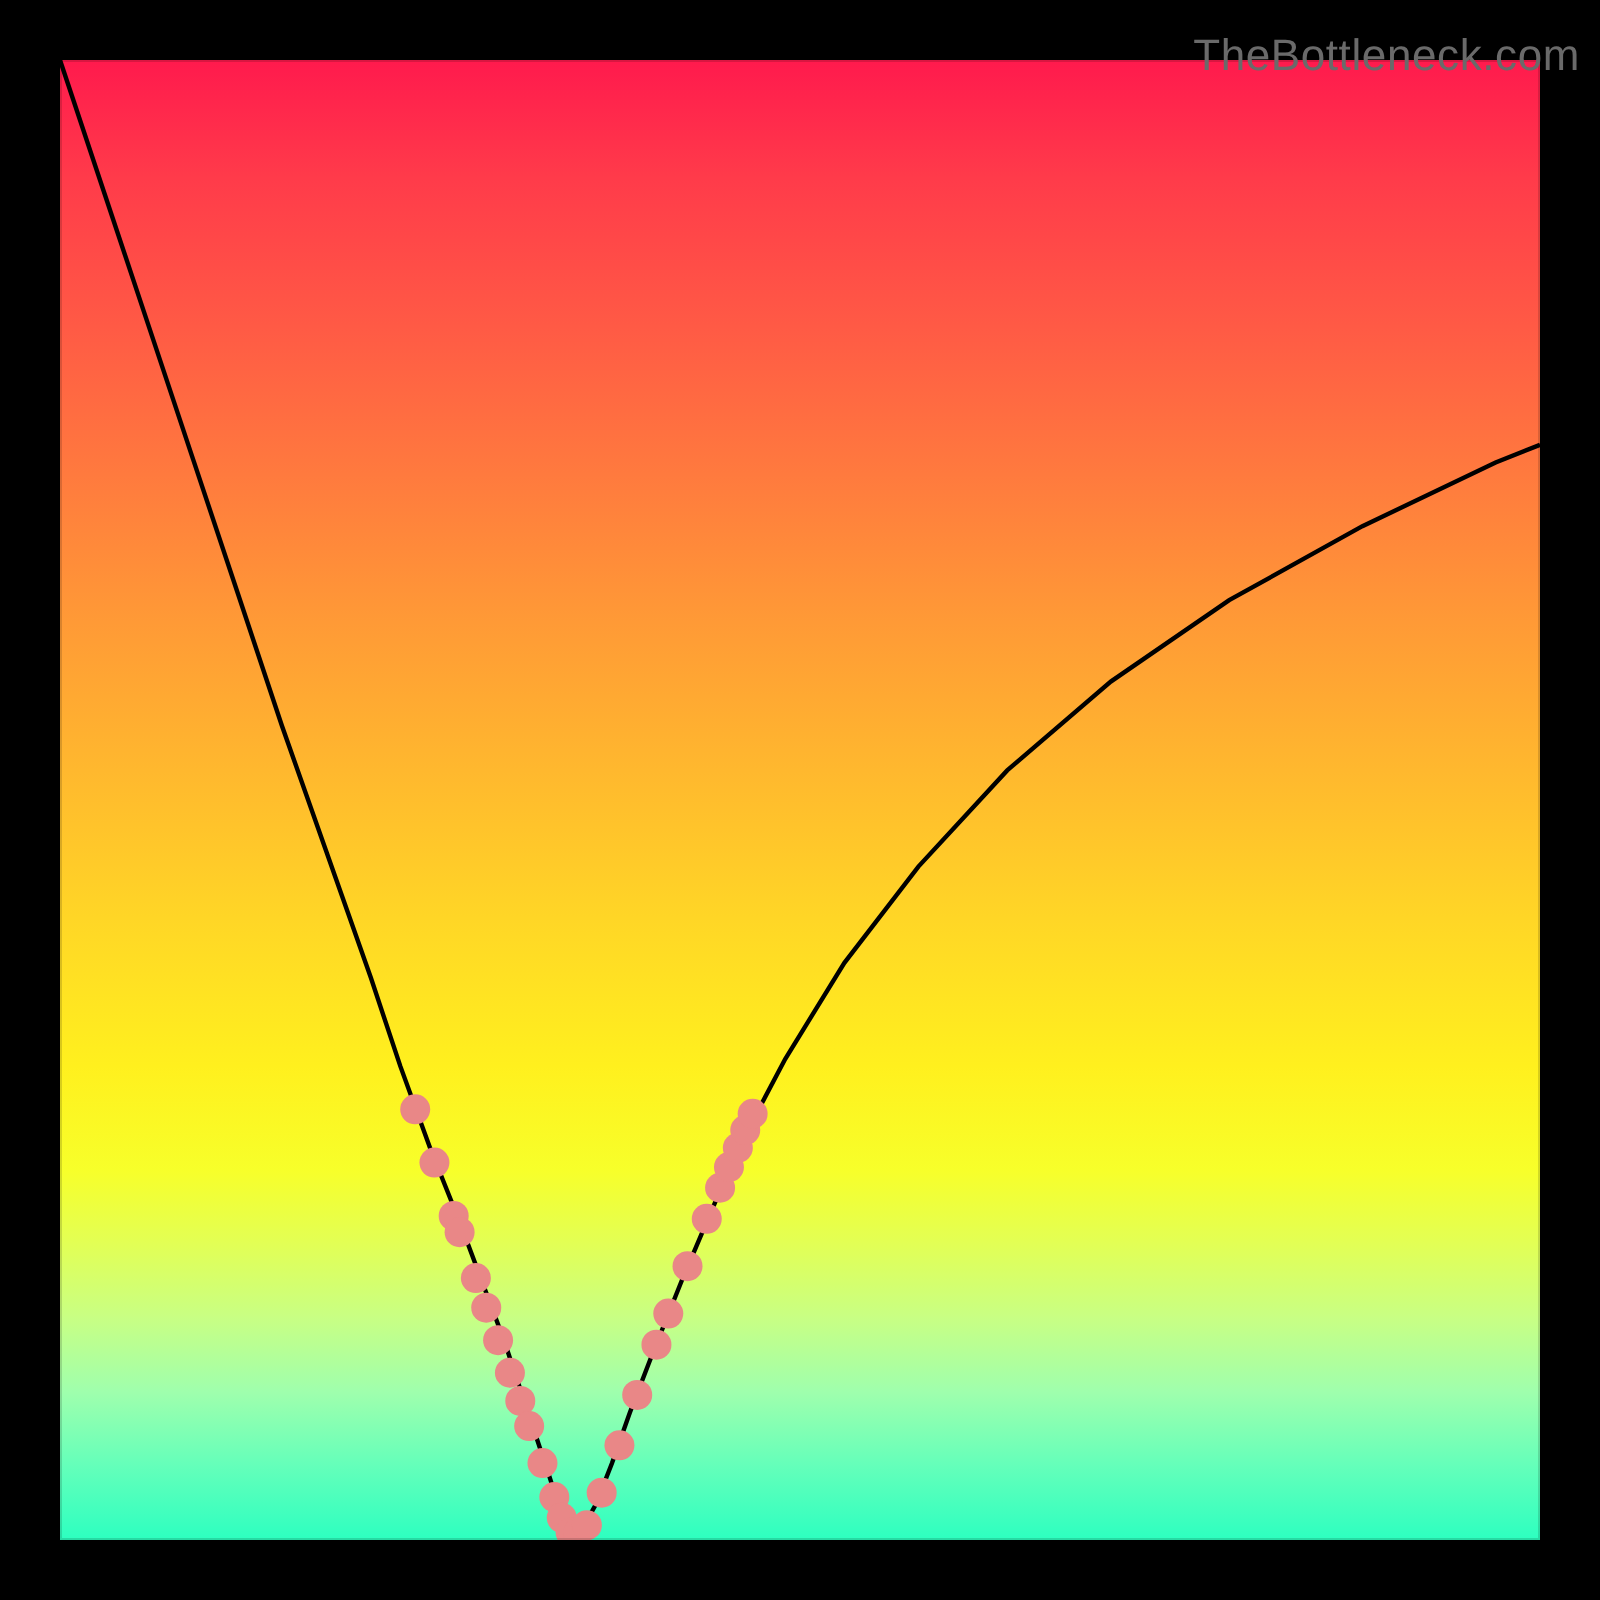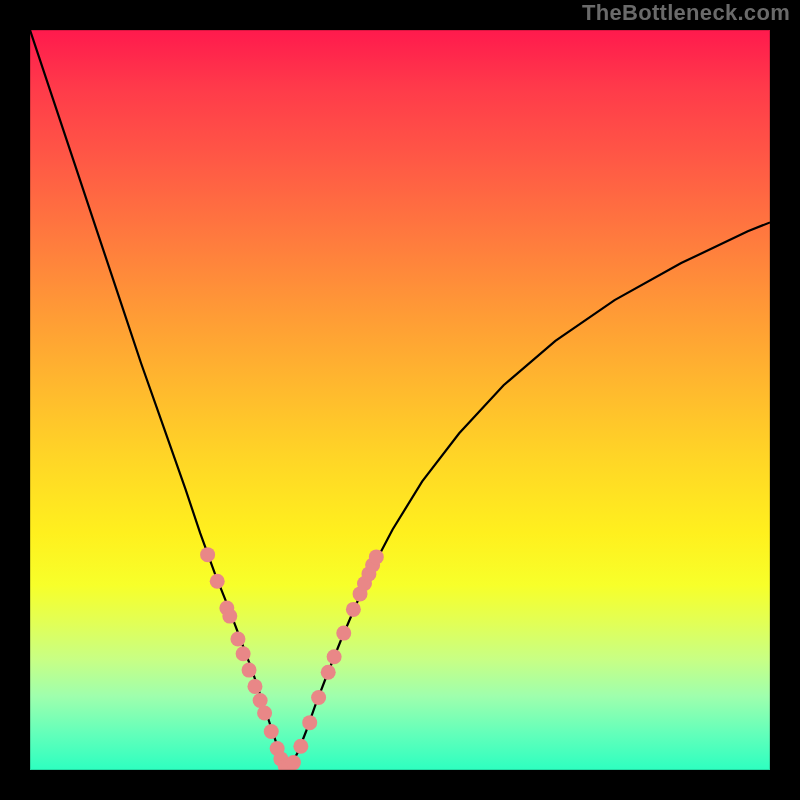--- a/index.html
+++ b/index.html
@@ -52,25 +52,25 @@
     inset: 0;
     box-shadow: inset 0 0 0 1px rgba(0,0,0,0.15);
     pointer-events: none;
   }
   .svg-layer {
     position: absolute;
     inset: 0;
   }
   .watermark {
     position: absolute;
-    top: 0;
+    top: 15px;
     right: 10px;
     color: #6a6a6a;
     font-size: 22px;
-    font-weight: 700;
+    font-weight: 400;
     letter-spacing: 0.3px;
     user-select: none;
   }
 </style>
 </head>
 <body>
 
 <div class="frame">
   <div class="plot">
     <div class="gradient"></div>

